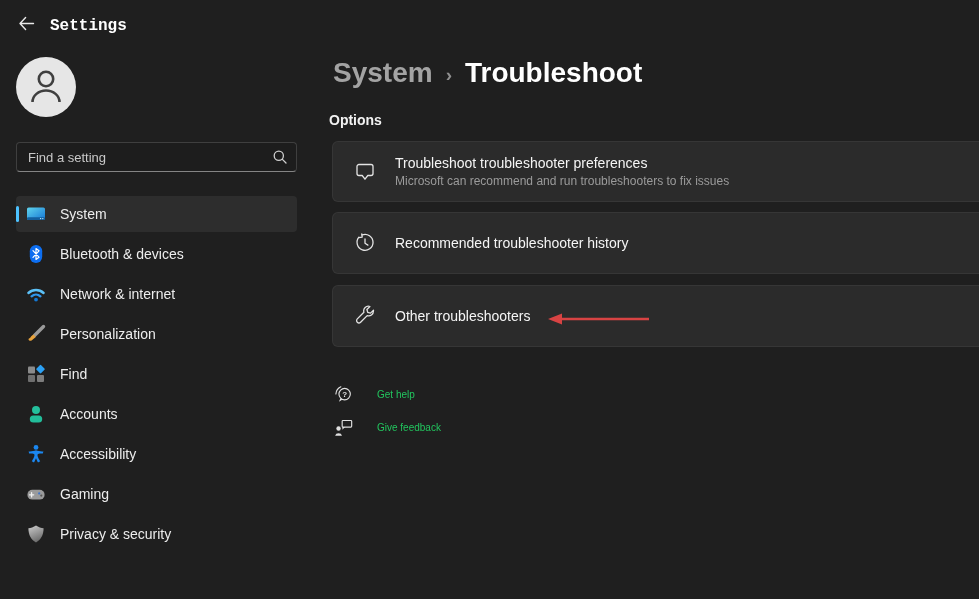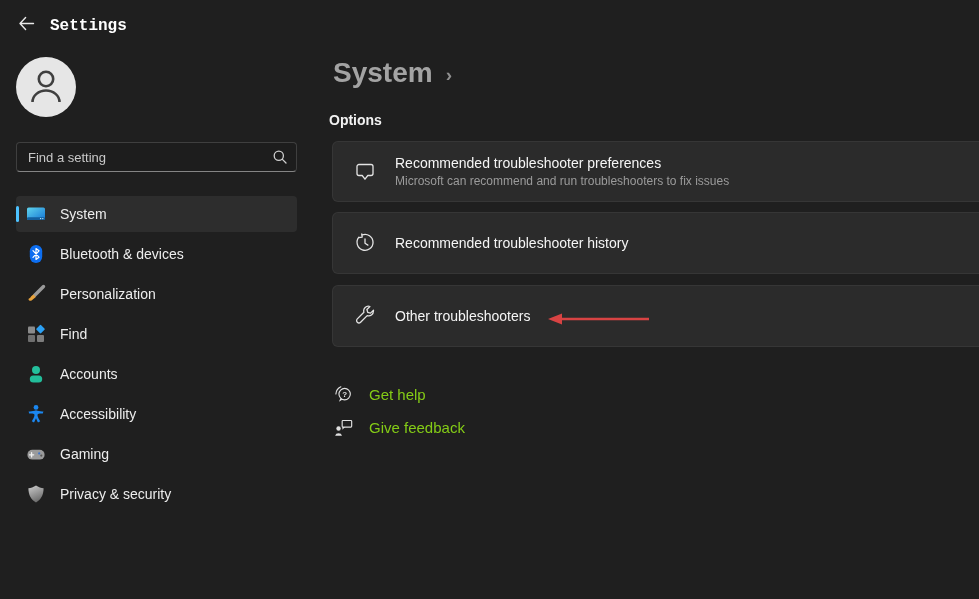--- a/index.html
+++ b/index.html
@@ -118,21 +118,21 @@
     width:104px; height:14px;
   }
 
   .link-row {
     position:absolute; left:334px;
     display:flex; align-items:center; gap:16px;
     cursor:pointer;
   }
   .link-row.get-help { top:385px; }
   .link-row.give-feedback { top:418px;justify-content:center; }
-  .link-label { font-size:15px; color:#84cc16; }
+  .link-label { font-size:10px; color:#22c55e;margin-left:8px; }
   .link-icon { width:19px; height:19px; display:flex; align-items:center; justify-content:center; flex:none; }
 </style>
 </head>
 <body>
 
 <div class="back-btn">
   <span>
     <svg width="17" height="15" viewBox="0 0 17 15">
         <path d="M7.6 1.5 L2 7.5 L7.6 13.5 M2.2 7.5 H15.5" stroke="#e8e8e8" stroke-width="1.4" fill="none" stroke-linecap="round" stroke-linejoin="round"></path>
       </svg>
@@ -183,20 +183,30 @@
   <div class="nav-item">
     <span class="nav-icon">
       <svg width="20" height="20" viewBox="0 0 20 20">
         <rect x="3.8" y="1" width="12.4" height="18" rx="6.2" fill="#0d6ef0"></rect>
         <path d="M7 6.6 L13 13.2 L10 15.4 V4.6 L13 6.8 L7 13.4" stroke="#ffffff" stroke-width="1.2" fill="none" stroke-linecap="round" stroke-linejoin="round"></path>
       </svg>
     </span>
     <span>Bluetooth &amp; devices</span>
   </div>
 
+  <div class="nav-item">
+    <span class="nav-icon">
+      <svg width="20" height="20" viewBox="0 0 20 20">
+        <path d="M2.4 9 A 11.3 11.3 0 0 1 17.6 9" stroke="#5cc1f7" stroke-width="2.4" fill="none" stroke-linecap="round"></path>
+        <path d="M5.6 12.3 A 6.6 6.6 0 0 1 14.4 12.3" stroke="#2f97ec" stroke-width="2.4" fill="none" stroke-linecap="round"></path>
+        <circle cx="10" cy="15.6" r="1.9" fill="#1478d4"></circle>
+      </svg>
+    </span>
+    <span>Network &amp; internet</span>
+  </div>
 
   <div class="nav-item">
     <span class="nav-icon">
       <svg width="20" height="20" viewBox="0 0 20 20">
         <path d="M17.5 2.5 L8.5 11.5" stroke="#9a9a9a" stroke-width="3.4" stroke-linecap="round"></path>
         <path d="M7.4 10.6 L9.8 13 L5.6 16.4 Q2.9 17.6 2.4 14.9 Q4.6 14 5.2 12.2 Z" fill="#e8a33d"></path>
       </svg>
     </span>
     <span>Personalization</span>
   </div>
@@ -259,34 +269,35 @@
       </svg>
     </span>
     <span>Privacy &amp; security</span>
   </div>
 
 </div>
 
 <div class="breadcrumb">
   <span class="parent">System</span>
   <span class="sep">›</span>
+  <span class="current">Troubleshoot</span>
 </div>
 
 <div class="section-label">Options</div>
 
 <div class="cards">
 
   <div class="card card-1">
     <span class="card-icon">
       <svg width="22" height="22" viewBox="0 0 22 22">
         <path d="M5 3.5h12a2 2 0 0 1 2 2v7a2 2 0 0 1-2 2h-3.2L11 18.2l-2.8-3.7H5a2 2 0 0 1-2-2v-7a2 2 0 0 1 2-2z" stroke="#e4e4e4" stroke-width="1.3" fill="none" stroke-linejoin="round"></path>
       </svg>
     </span>
     <span class="card-text">
-      <span class="card-title">Recommended troubleshooter preferences</span>
+      <span class="card-title">Troubleshoot troubleshooter preferences</span>
       <span class="card-sub">Microsoft can recommend and run troubleshooters to fix issues</span>
     </span>
   </div>
 
   <div class="card card-2">
     <span class="card-icon">
       <svg width="22" height="22" viewBox="0 0 22 22">
         <g stroke="#e4e4e4" stroke-width="1.3" fill="none" stroke-linecap="round" stroke-linejoin="round">
           <path d="M4.9 5.2 a8 8 0 1 0 3.2-2.3"></path>
           <path d="M7.8 1.8 l0.4 3.3 -3.3 0.5"></path>

